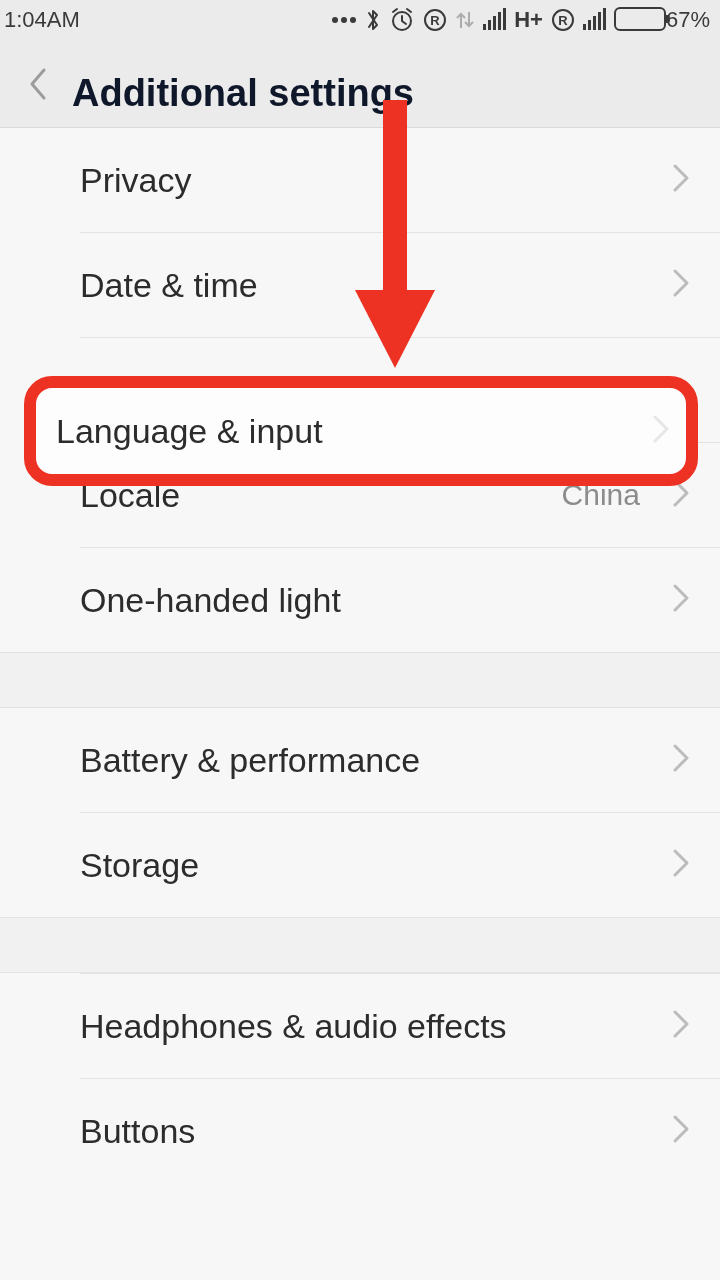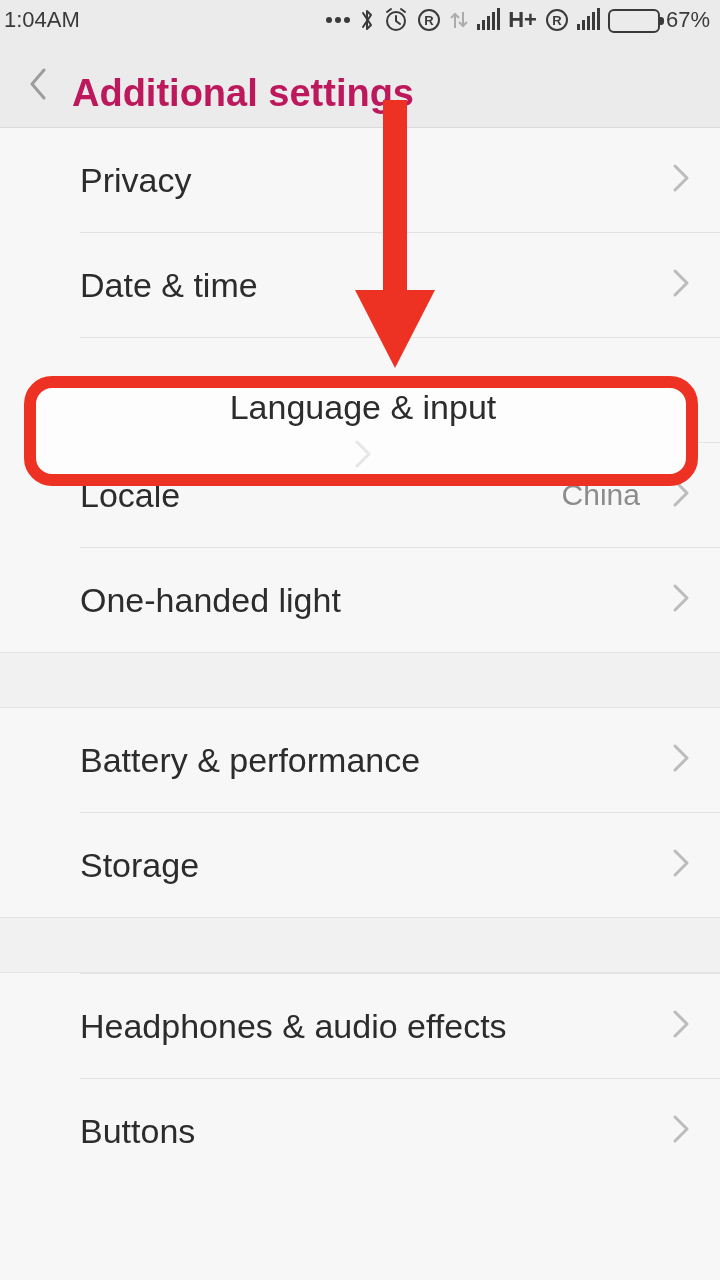--- a/index.html
+++ b/index.html
@@ -3,39 +3,39 @@
 <meta charset="utf-8">
 <style>
   * { margin: 0; padding: 0; box-sizing: border-box; }
   html, body { width: 720px; height: 1280px; font-family: -apple-system, "Helvetica Neue", Arial, sans-serif; background: #f7f7f7; overflow: hidden; }
   
   
   .status-bar { height: 40px; background: #ebebeb; display: flex; align-items: center; padding: 0 10px 0 4px; color: #3a3a3a; font-size: 22px; }
   .status-time { flex: 0 0 auto; font-size: 22px; color: #3a3a3a; font-weight: 400; }
   .status-right { margin-left: auto; display: flex; align-items: center; gap: 8px; }
   .status-ico { display: inline-flex; align-items: center; justify-content: center; }
-  .battery-wrap { display: flex; align-items: flex-end; gap: 6px; }
+  .battery-wrap { display: flex; align-items: flex-start; }
   .battery-shell { width: 52px; height: 24px; border: 2px solid #3a3a3a; border-radius: 6px; position: relative; padding: 2px; }
   .battery-shell::after { content: ""; position: absolute; right: -6px; top: 6px; width: 4px; height: 8px; background: #3a3a3a; border-radius: 0 3px 3px 0; }
   .battery-fill { height: 100%; background: #3a3a3a; border-radius: 3px; }
   .battery-pct { font-size: 22px; color: #3a3a3a; }
   .signal-bars { display: inline-flex; align-items: flex-end; gap: 2px; height: 20px; }
   .signal-bars span { width: 3px; background: #3a3a3a; display: block; }
   .signal-bars span:nth-child(1){height:6px}
   .signal-bars span:nth-child(2){height:10px}
   .signal-bars span:nth-child(3){height:14px}
   .signal-bars span:nth-child(4){height:18px}
   .signal-bars span:nth-child(5){height:22px}
   .htext { font-size: 22px; font-weight: 600; color: #3a3a3a; }
   .dim { opacity: 0.35; }
 
   
   .header-bar { height: 88px; background: #ebebeb; border-bottom: 1px solid #dadada; display: flex; align-items: center; padding: 0 8px; }
   .back-btn { width: 60px; height: 60px; display: flex; align-items: center; justify-content: center; }
-  .header-title { font-size: 38px; font-weight: 700; color: #be185d; margin-left: 4px; margin-top: 20px; }
+  .header-title { font-size: 38px; font-weight: 700; color: #0f172a; margin-left: 4px; margin-top: 20px; }
   .group { background: #f7f7f7; padding-left: 36px; }
   .row {
     height: 104px;
     display: flex;
     align-items: center;
     padding: 0 30px 0 44px;
     position: relative;
     background: #f7f7f7;
   }
   .row-label { font-size: 34px; color: #2c2c2c; font-weight: 400; flex: 1; }
@@ -50,21 +50,20 @@
     left: 24px; right: 22px;
     top: 336px;
     height: 110px;
     border: 12px solid #ed3223;
     border-radius: 28px;
     background: #fdfdfd;
     display: flex;
     align-items: center;
     padding: 0 16px 0 20px;
     pointer-events: auto;
-    flex-direction: column;
   }
   .highlight-box .hl-label { font-size: 34px; color: #2c2c2c; flex: 1; }
   .highlight-box .chev svg { opacity: 0.35; }
 
   
   .arrow-annot {
     position: absolute;
     left: 355px;
     top: 60px;
     width: 80px;

